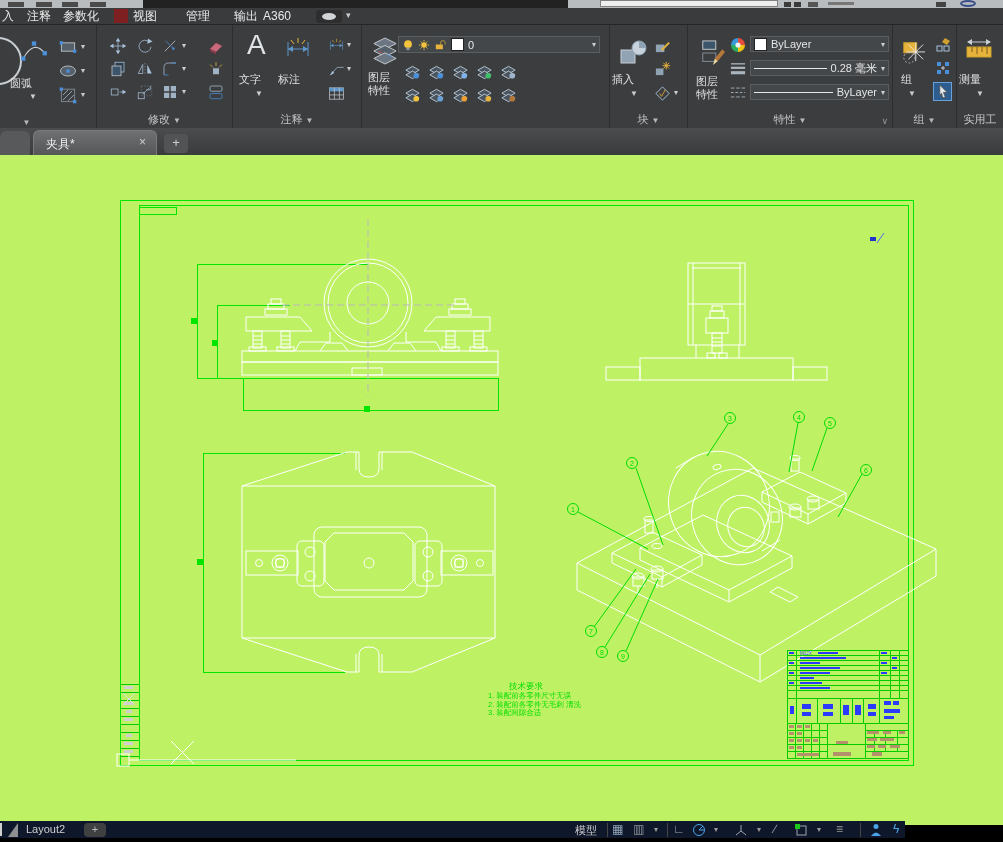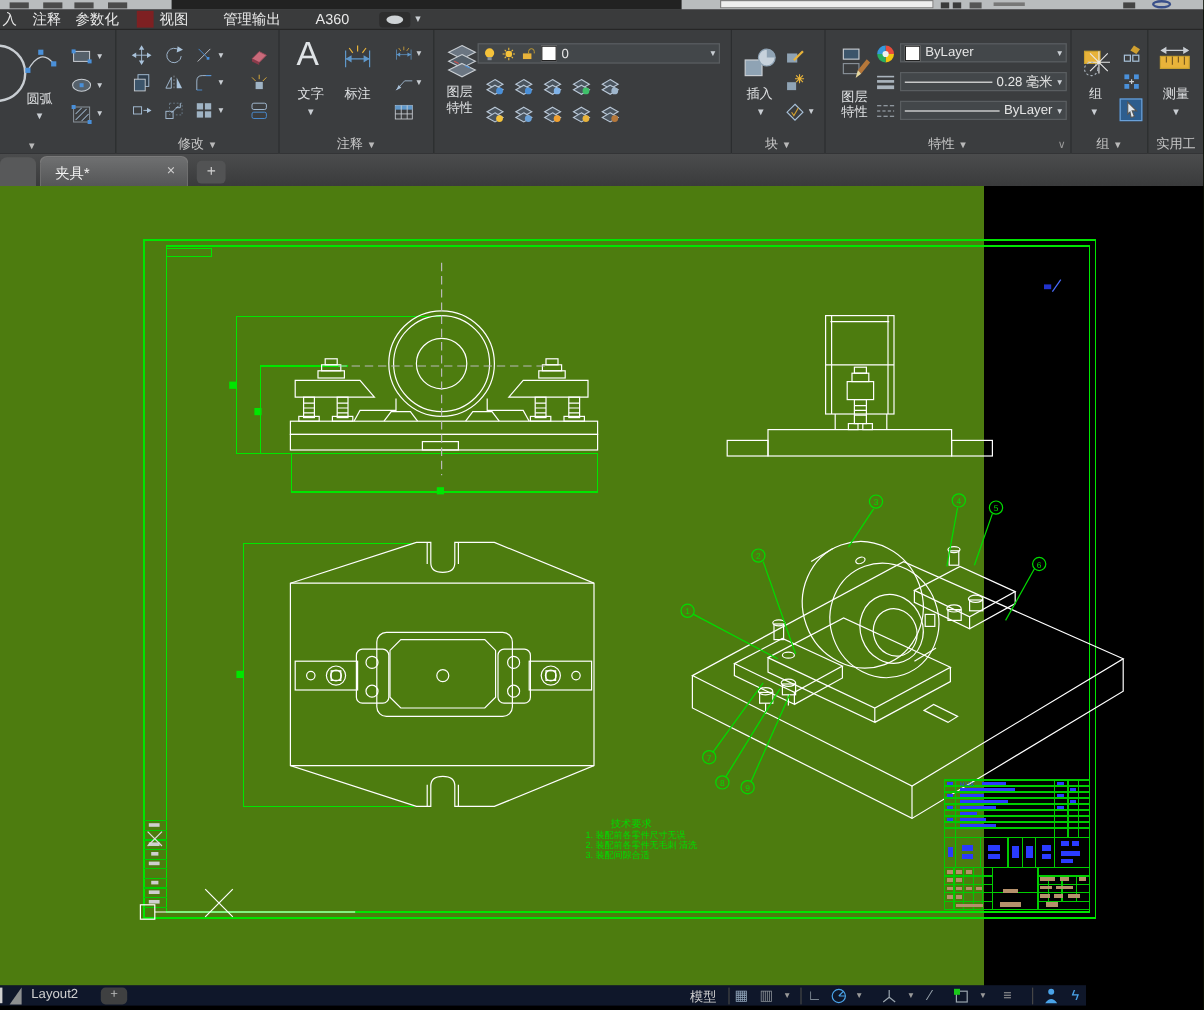--- a/index.html
+++ b/index.html
@@ -17,39 +17,39 @@
   .mtab{position:absolute;top:1px;font-size:12px;color:#e9e9e9;line-height:15px;white-space:nowrap;}
   .red-ind{position:absolute;left:114px;top:1px;width:14px;height:14px;background:#7e2022;}
   .cloudbtn{position:absolute;left:316px;top:2px;width:26px;height:13px;background:#2e2e2e;border-radius:3px;}
   .cloudbtn i{position:absolute;left:6px;top:3px;width:14px;height:7px;background:#cfd3d6;border-radius:50%;}
   .mcaret{position:absolute;left:346px;top:2px;color:#c9ced3;font-size:9px;}
   
   .ribbon{left:0;top:25px;width:1003px;height:103px;background:#3b3d3f;}
   .panel{position:absolute;top:0;height:103px;border-right:1px solid #2b2d2f;box-sizing:border-box;}
   .plabel{position:absolute;bottom:1px;left:0;width:100%;text-align:center;font-size:11px;color:#c6c6c6;white-space:nowrap;}
   .plabel .caret{font-size:8px;color:#b9b9b9;margin-left:3px;}
-  .biglabel{font-size:11px;color:#dfe1e3;text-align:center;line-height:13px;}
+  .biglabel{font-size:11px;color:#dfe1e3;text-align:left;line-height:13px;}
   .caret-s{font-size:8px;color:#c9ced3;}
   .ic{display:block;}
   .combo{position:absolute;display:flex;align-items:center;background:#43474a;border:1px solid #5a5e61;box-sizing:border-box;color:#e6e6e6;font-size:11px;padding:0 3px;gap:4px;}
   .combo .sw{width:11px;height:11px;background:#fff;border:1px solid #222;}
   .combo .lnsample{height:0;border-top:1px solid #e8e8e8;flex:1;}
   .combo .spacer{flex:1;}
   .combo .cbtext{white-space:nowrap;}
   .minibtn-blue{background:#2d5d8e;border:1px solid #6aa1d8;box-sizing:border-box;}
   .bigcircle-frag{position:absolute;left:-26px;top:12px;width:44px;height:44px;border:2px solid #c9ced3;border-radius:50%;}
   
   .filetabs{left:0;top:128px;width:1003px;height:27px;background:linear-gradient(#4b4c4d,#3a3b3c);}
   .ftab-part{position:absolute;left:0;top:3px;width:30px;height:24px;background:#58595a;border-radius:6px 6px 0 0;}
   .ftab{position:absolute;left:33px;top:2px;width:124px;height:25px;background:linear-gradient(#6f7071,#555657);border:1px solid #7a7a7a;border-bottom:none;border-radius:6px 6px 0 0;box-sizing:border-box;}
   .ftab .lbl{position:absolute;left:12px;top:5px;font-size:12px;color:#f2f2f2;}
   .ftab .cls{position:absolute;right:10px;top:4px;font-size:12px;color:#cfcfcf;}
   .ftab-plus{position:absolute;left:164px;top:6px;width:24px;height:19px;background:#525354;border-radius:4px;text-align:center;color:#d0d0d0;font-size:13px;line-height:18px;}
   
-  .canvas{left:0;top:155px;width:820px;height:670px;background:#4d7c0f;}
+  .canvas{left:0;top:155px;width:1003px;height:670px;background:#bef264;}
   
   .statusbar{left:0;top:821px;width:905px;height:17px;background:#0f172a;overflow:hidden;}
   .sb-item{position:absolute;top:2px;font-size:11px;color:#cfcfcf;white-space:nowrap;}
   .sb-ico{position:absolute;top:1px;font-size:12px;color:#8fa3b8;}
   .sb-sep{position:absolute;top:2px;width:1px;height:14px;background:#454545;}
   .sb-caret{position:absolute;top:4px;font-size:8px;color:#9a9a9a;}
   .ltab-slash{position:absolute;left:8px;top:2px;width:0;height:0;border-left:10px solid transparent;border-bottom:14px solid #8d8f90;}
 </style>
 </head>
 <body>
@@ -277,21 +277,21 @@
     <div class="tb-oval"></div>
   </div>
 
   <div class="abs menubar">
     <span class="mtab" style="left:2px">入</span>
     <span class="mtab" style="left:27px">注释</span>
     <span class="mtab" style="left:63px">参数化</span>
     <div class="red-ind"></div>
     <span class="mtab" style="left:133px">视图</span>
     <span class="mtab" style="left:186px">管理</span>
-    <span class="mtab" style="left:210px">输出</span>
+    <span class="mtab" style="left:234px">输出</span>
     <span class="mtab" style="left:263px">A360</span>
     <div class="cloudbtn">
         <i></i>
       </div>
     <span class="mcaret">▾</span>
   </div>
 
   <div class="abs ribbon">
 
     <div class="panel" style="left:0;width:97px">

